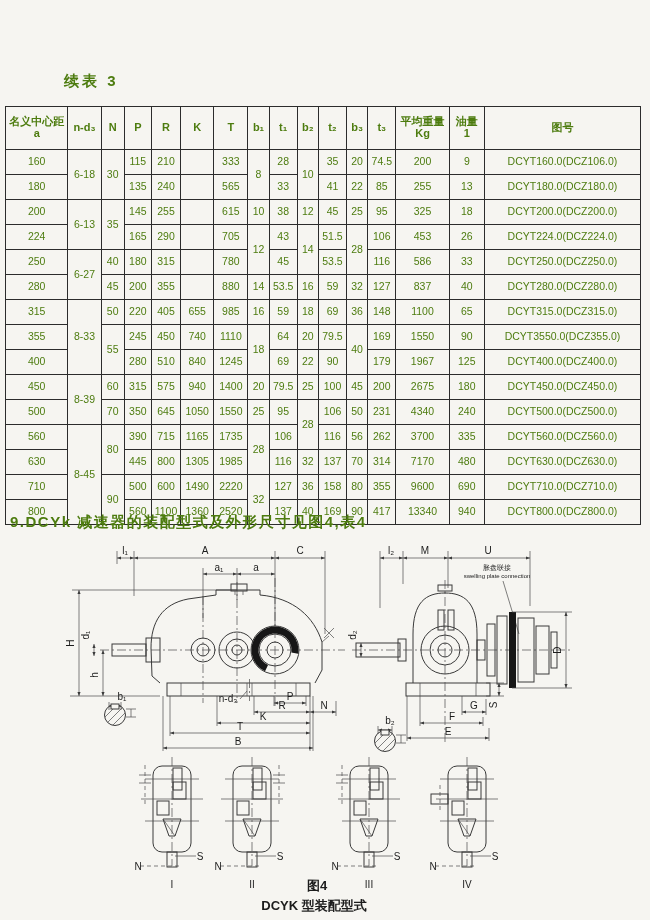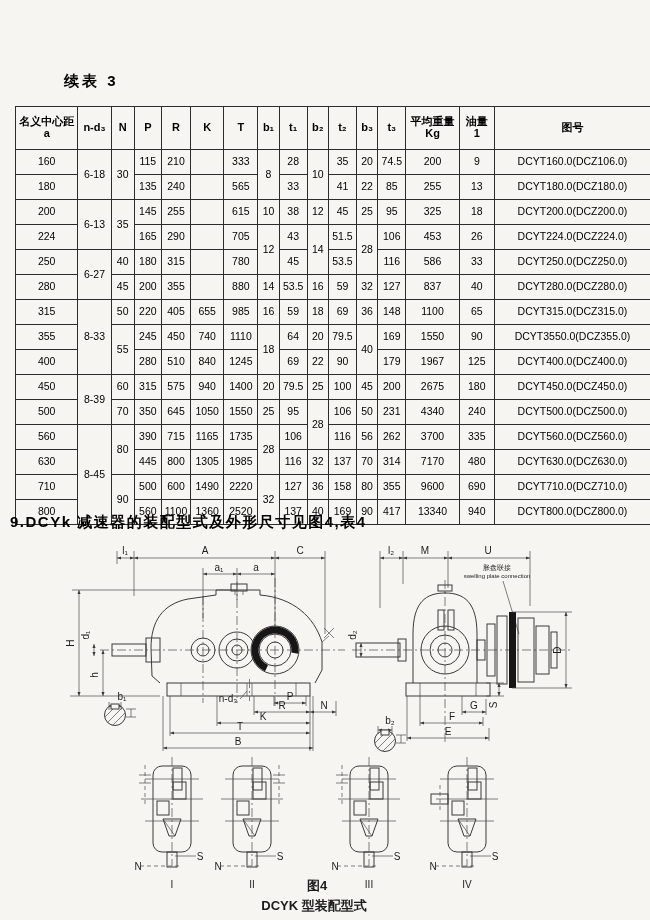--- a/index.html
+++ b/index.html
@@ -1,20 +1,20 @@
 <!DOCTYPE html>
 <html><head>
 <meta charset="utf-8">
 <style>
   html,body{margin:0;padding:0;background:#d9d9d6;}
   .page{position:relative;width:650px;height:920px;background:#f6f5f1;overflow:hidden;
-        font-family:"Liberation Sans",sans-serif;color:#000000;}
+        font-family:"Liberation Sans",sans-serif;color:#4d7c0f;}
   .doc-title{position:absolute;left:64px;top:72px;font-size:15px;font-weight:bold;letter-spacing:3px;}
   .section-heading{position:absolute;left:10px;top:513px;font-size:15px;font-weight:bold;letter-spacing:1.5px;}
-  table.spec{position:absolute;left:5px;top:106px;width:636px;border-collapse:collapse;table-layout:fixed;margin-left:10px;}
+  table.spec{position:absolute;left:5px;top:106px;width:636px;border-collapse:collapse;table-layout:fixed;}
   table.spec th,table.spec td{border:1px solid #2c2c2c;text-align:center;vertical-align:middle;
         padding:0;font-size:10.5px;height:24px;line-height:1.05;overflow:hidden;}
   table.spec th{font-weight:bold;white-space:pre-line;height:42px;font-size:11px;}
   svg text{font-family:"Liberation Sans",sans-serif;font-size:10px;fill:#1c1c1c;}
   svg text.small{font-size:7px;}
   svg text.tiny{font-size:6px;}
   svg text.cap{font-size:13px;font-weight:bold;}
   .ln{stroke:#3a3a3a;fill:none;stroke-width:1;}
   .thin{stroke:#4a4a4a;fill:none;stroke-width:.7;}
   .cl{stroke:#4a4a4a;fill:none;stroke-width:.7;stroke-dasharray:9 3 2 3;}

